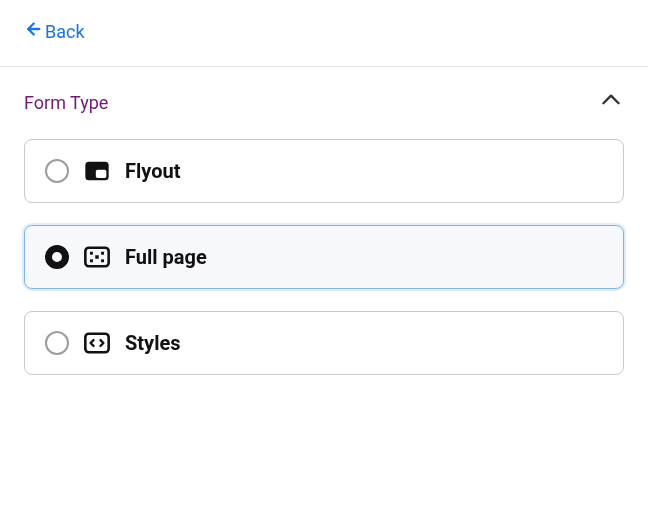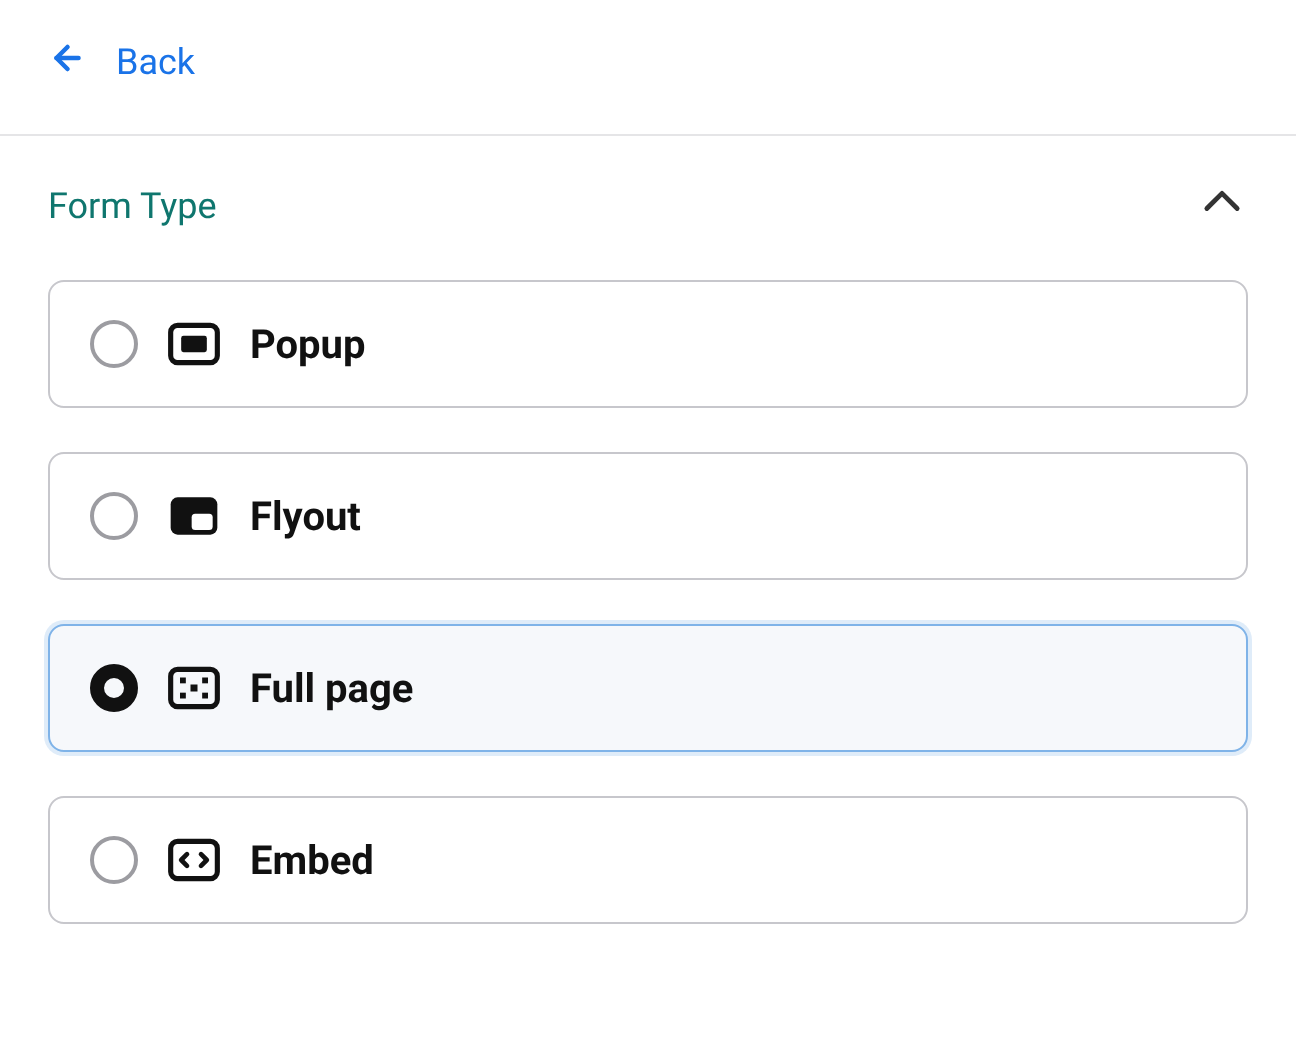--- a/index.html
+++ b/index.html
@@ -13,21 +13,21 @@
     .header {
       display: flex;
       align-items: center;
       padding: 18px 20px 22px 20px;
       position: relative;
       border-bottom: 1px solid #e5e5e7;
     }
     .back-btn {
       display: flex;
       align-items: center;
-      gap: 16px;
+      gap: 3px;
       color: #1a73e8;
       cursor: pointer;
       font-size: 18px;
     }
     .back-btn svg { width: 22px; height: 22px; }
     .title {
       position: absolute;
       left: 50%;
       transform: translateX(-50%);
       font-size: 22px;
@@ -38,21 +38,21 @@
       padding: 20px 24px 0 24px;
     }
     .section-header {
       display: flex;
       justify-content: space-between;
       align-items: center;
       padding-bottom: 22px;
     }
     .section-label {
       font-size: 18px;
-      color: #0f766e;
+      color: #701a75;
     }
     .chevron {
       color: #333;
       cursor: pointer;
     }
     .chevron svg { width: 26px; height: 26px; }
     .options {
       display: flex;
       flex-direction: column;
       gap: 22px;
@@ -116,30 +116,20 @@
     <span class="section-label">Form Type</span>
     <span class="chevron">
       <svg viewBox="0 0 24 24" fill="none" stroke="#333" stroke-width="2.2" stroke-linecap="round" stroke-linejoin="round">
         <polyline points="5 15 12 8 19 15"></polyline>
       </svg>
     </span>
   </div>
 
   <div class="options">
 
-    <div class="option">
-      <span class="radio"></span>
-      <span class="type-icon">
-        <svg viewBox="0 0 24 24">
-          <rect x="2" y="4" width="20" height="16" rx="3" fill="none" stroke="#111" stroke-width="2.2"></rect>
-          <rect x="6.5" y="8.5" width="11" height="7" rx="1" fill="#111"></rect>
-        </svg>
-      </span>
-      <span class="option-label">Popup</span>
-    </div>
 
     <div class="option">
       <span class="radio"></span>
       <span class="type-icon">
         <svg viewBox="0 0 24 24">
           <rect x="2" y="4" width="20" height="16" rx="3" fill="#111"></rect>
           <rect x="11" y="11" width="9" height="7" rx="1.5" fill="#fff"></rect>
         </svg>
       </span>
       <span class="option-label">Flyout</span>
@@ -162,17 +152,17 @@
 
     <div class="option">
       <span class="radio"></span>
       <span class="type-icon">
         <svg viewBox="0 0 24 24">
           <rect x="2" y="4" width="20" height="16" rx="3" fill="none" stroke="#111" stroke-width="2.2"></rect>
           <polyline points="9 9.5 6.5 12 9 14.5" fill="none" stroke="#111" stroke-width="2" stroke-linecap="round" stroke-linejoin="round"></polyline>
           <polyline points="15 9.5 17.5 12 15 14.5" fill="none" stroke="#111" stroke-width="2" stroke-linecap="round" stroke-linejoin="round"></polyline>
         </svg>
       </span>
-      <span class="option-label">Embed</span>
+      <span class="option-label">Styles</span>
     </div>
 
   </div>
 </div>
 
 </body></html>

